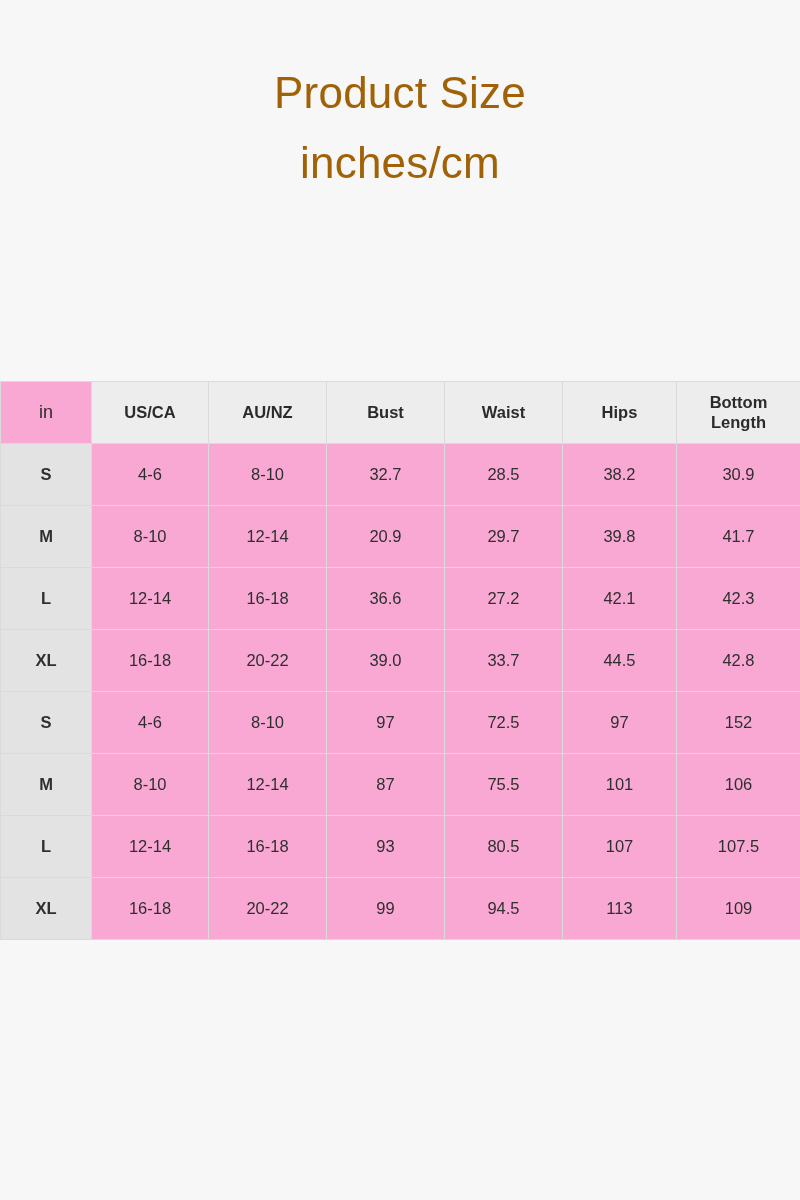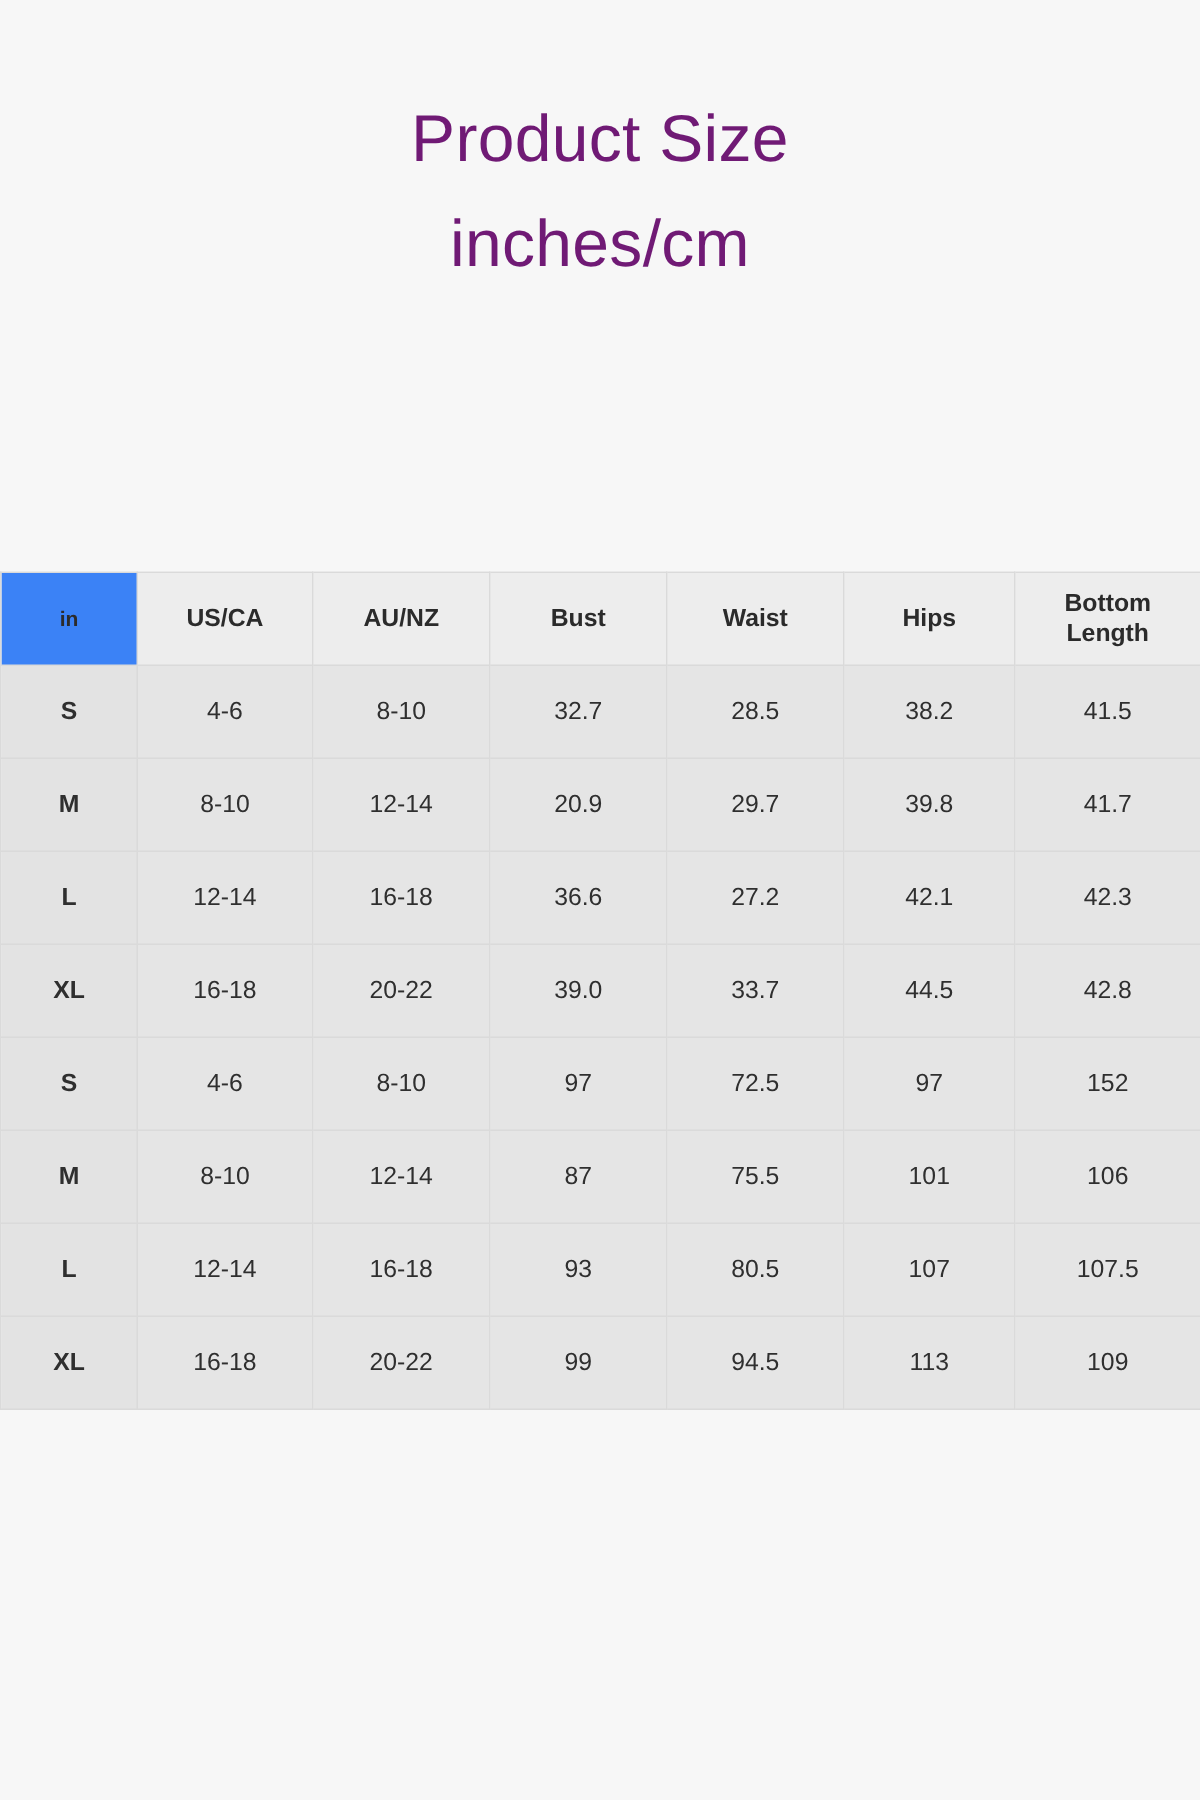--- a/index.html
+++ b/index.html
@@ -22,21 +22,21 @@
   }
   .title {
     position: absolute;
     top: 58px;
     left: 0;
     width: 800px;
     text-align: center;
     font-size: 44px;
     line-height: 70px;
     font-weight: 400;
-    color: #701a75;
+    color: #a16207;
     letter-spacing: 0.2px;
   }
   .title .line {
     display: block;
   }
   .table-wrap {
     position: absolute;
     top: 381px;
     left: 0;
     width: 800px;
@@ -66,32 +66,32 @@
     box-sizing: border-box;
     line-height: 1.15;
   }
   tr.header-row td {
     background: #ededed;
     font-weight: bold;
     font-size: 16.5px;
     color: #2b2b2b;
   }
   tr.header-row td.unit-cell {
-    background: #3b82f6;
-    font-weight: bold;
-    font-size: 14px;
+    background: #f9a8d4;
+    font-weight: normal;
+    font-size: 18px;
   }
   td.row-label {
     background: #e3e3e3;
     font-weight: bold;
     font-size: 16px;
     color: #2b2b2b;
   }
   td.value-cell {
-    background: #e5e5e5;
+    background: #f9a8d4;
     font-weight: 400;
   }
   .two-line {
     display: block;
     line-height: 1.18;
   }
 </style>
 </head>
 <body>
 
@@ -128,21 +128,21 @@
           </td>
         </tr>
 
         <tr>
           <td class="row-label">S</td>
           <td class="value-cell">4-6</td>
           <td class="value-cell">8-10</td>
           <td class="value-cell">32.7</td>
           <td class="value-cell">28.5</td>
           <td class="value-cell">38.2</td>
-          <td class="value-cell">41.5</td>
+          <td class="value-cell">30.9</td>
         </tr>
 
         <tr>
           <td class="row-label">M</td>
           <td class="value-cell">8-10</td>
           <td class="value-cell">12-14</td>
           <td class="value-cell">20.9</td>
           <td class="value-cell">29.7</td>
           <td class="value-cell">39.8</td>
           <td class="value-cell">41.7</td>

